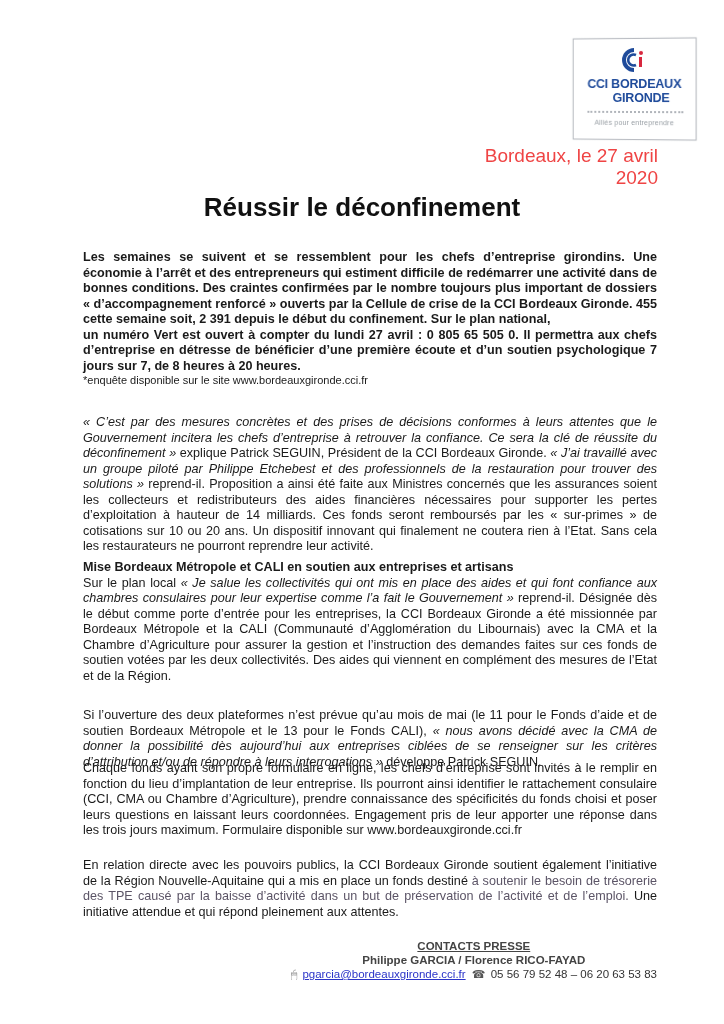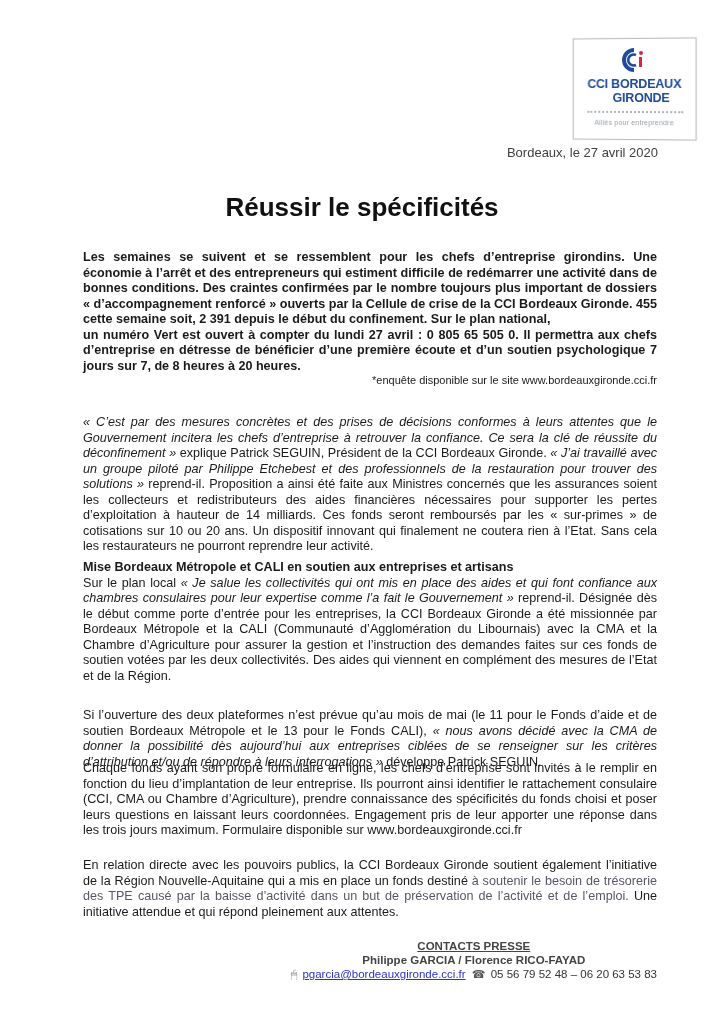--- a/index.html
+++ b/index.html
@@ -22,21 +22,21 @@
     .logo-lines {
       position: absolute; left: 14px; right: 12px; top: 72px; height: 4px;
       border-top: 2px dotted #b0b4ba;
     }
     .logo-tagline {
       position: absolute; left: 0; right: 0; top: 80px; text-align: center;
       font-size: 7px; color: #9aa0a6; letter-spacing: 0.2px;
     }
     .dateline {
       position: absolute; left: 480px; top: 145px; width: 178px; text-align: right;
-      font-size: 13px; color: #404040;
+      font-size: 19px; color: #ef4444;
     }
     .title {
       position: absolute; left: 0; right: 0; top: 192px; text-align: center;
       font-size: 26px; font-weight: bold; color: #111;
     }
     .body {
       position: absolute; left: 83px; width: 574px; font-size: 12.6px; line-height: 15.5px;
       text-align: justify;
     }
     .p { margin: 0; }
@@ -66,26 +66,26 @@
   <div class="logo-name">
     <div>CCI BORDEAUX</div>
     <div style="padding-left:14px">GIRONDE</div>
   </div>
   <div class="logo-lines"></div>
   <div class="logo-tagline">Alliés pour entreprendre</div>
 </div>
 
 <div class="dateline">Bordeaux, le 27 avril 2020</div>
 
-<h1 class="title" style="margin:0">Réussir le spécificités</h1>
+<h1 class="title" style="margin:0">Réussir le déconfinement</h1>
 
 <div class="body" style="top:250px">
   <p class="p bold">Les semaines se suivent et se ressemblent pour les chefs d’entreprise girondins. Une économie à l’arrêt et des entrepreneurs qui estiment difficile de redémarrer une activité dans de bonnes conditions. Des craintes confirmées par le nombre toujours plus important de dossiers « d’accompagnement renforcé » ouverts par la Cellule de crise de la CCI Bordeaux Gironde. 455 cette semaine soit, 2 391 depuis le début du confinement. Sur le plan national,</p>
   <p class="p bold">un numéro Vert est ouvert à compter du lundi 27 avril : 0 805 65 505 0. Il permettra aux chefs d’entreprise en détresse de bénéficier d’une première écoute et d’un soutien psychologique 7 jours sur 7, de 8 heures à 20 heures.</p>
-  <p class="p small" style="text-align:right">*enquête disponible sur le site www.bordeauxgironde.cci.fr</p>
+  <p class="p small" style="text-align:left">*enquête disponible sur le site www.bordeauxgironde.cci.fr</p>
 </div>
 
 <div class="body" style="top:415px">
   <p class="p">
     <span class="italic">« C’est par des mesures concrètes et des prises de décisions conformes à leurs attentes que le Gouvernement incitera les chefs d’entreprise à retrouver la confiance. Ce sera la clé de réussite du déconfinement »</span><span> explique Patrick SEGUIN, Président de la CCI Bordeaux Gironde. </span><span class="italic">« J’ai travaillé avec un groupe piloté par Philippe Etchebest et des professionnels de la restauration pour trouver des solutions »</span><span> reprend-il. Proposition a ainsi été faite aux Ministres concernés que les assurances soient les collecteurs et redistributeurs des aides financières nécessaires pour supporter les pertes d’exploitation à hauteur de 14 milliards. Ces fonds seront remboursés par les « sur-primes » de cotisations sur 10 ou 20 ans. Un dispositif innovant qui finalement ne coutera rien à l’Etat. Sans cela les restaurateurs ne pourront reprendre leur activité.</span>
   </p>
 </div>
 
 <div class="body" style="top:560px">
   <p class="p bold" style="text-align:left">Mise Bordeaux Métropole et CALI en soutien aux entreprises et artisans</p>

